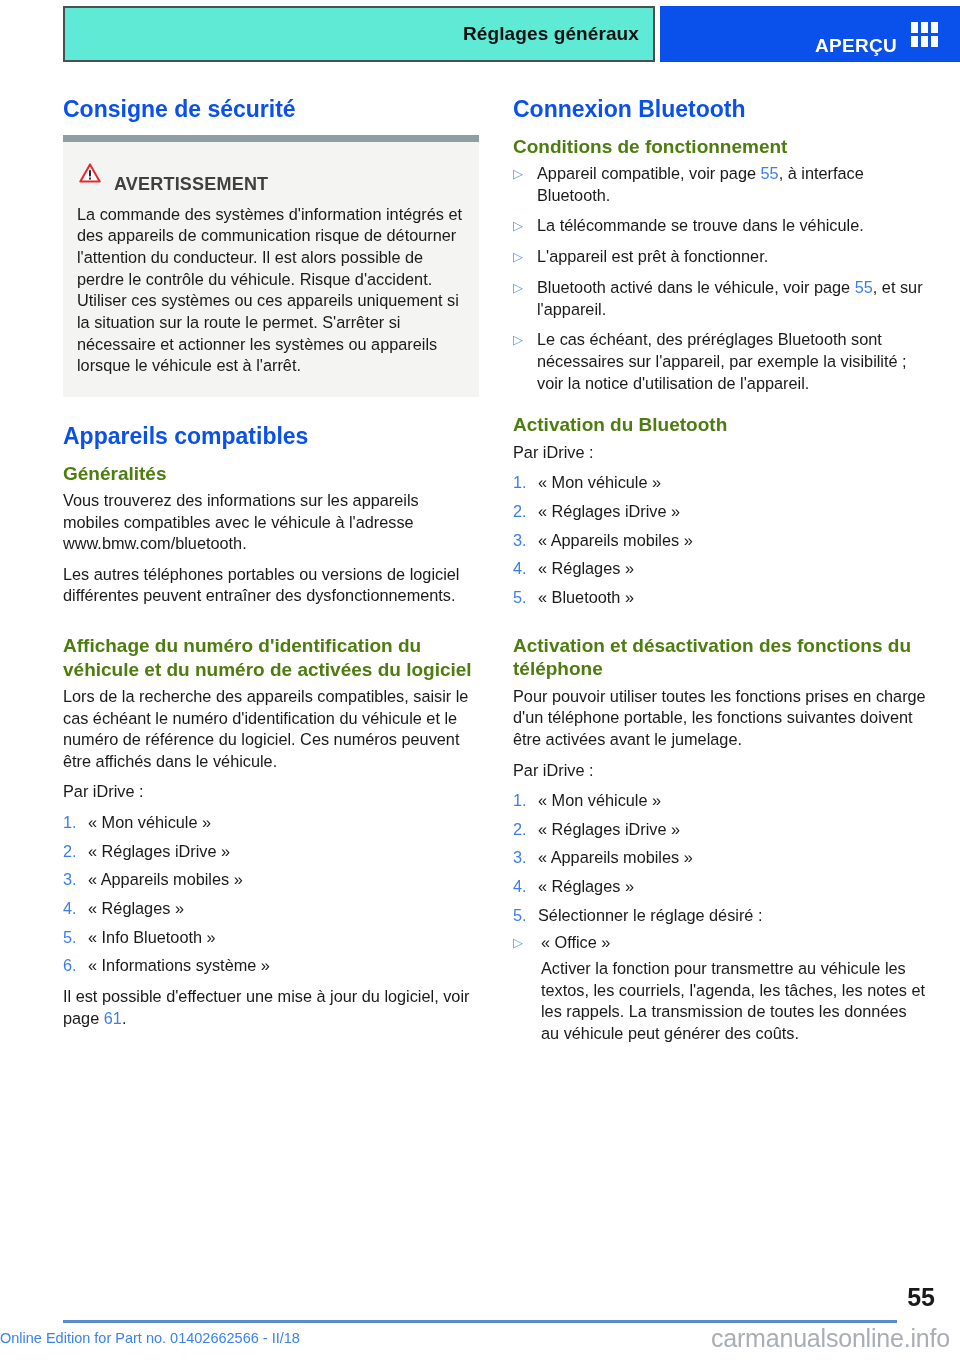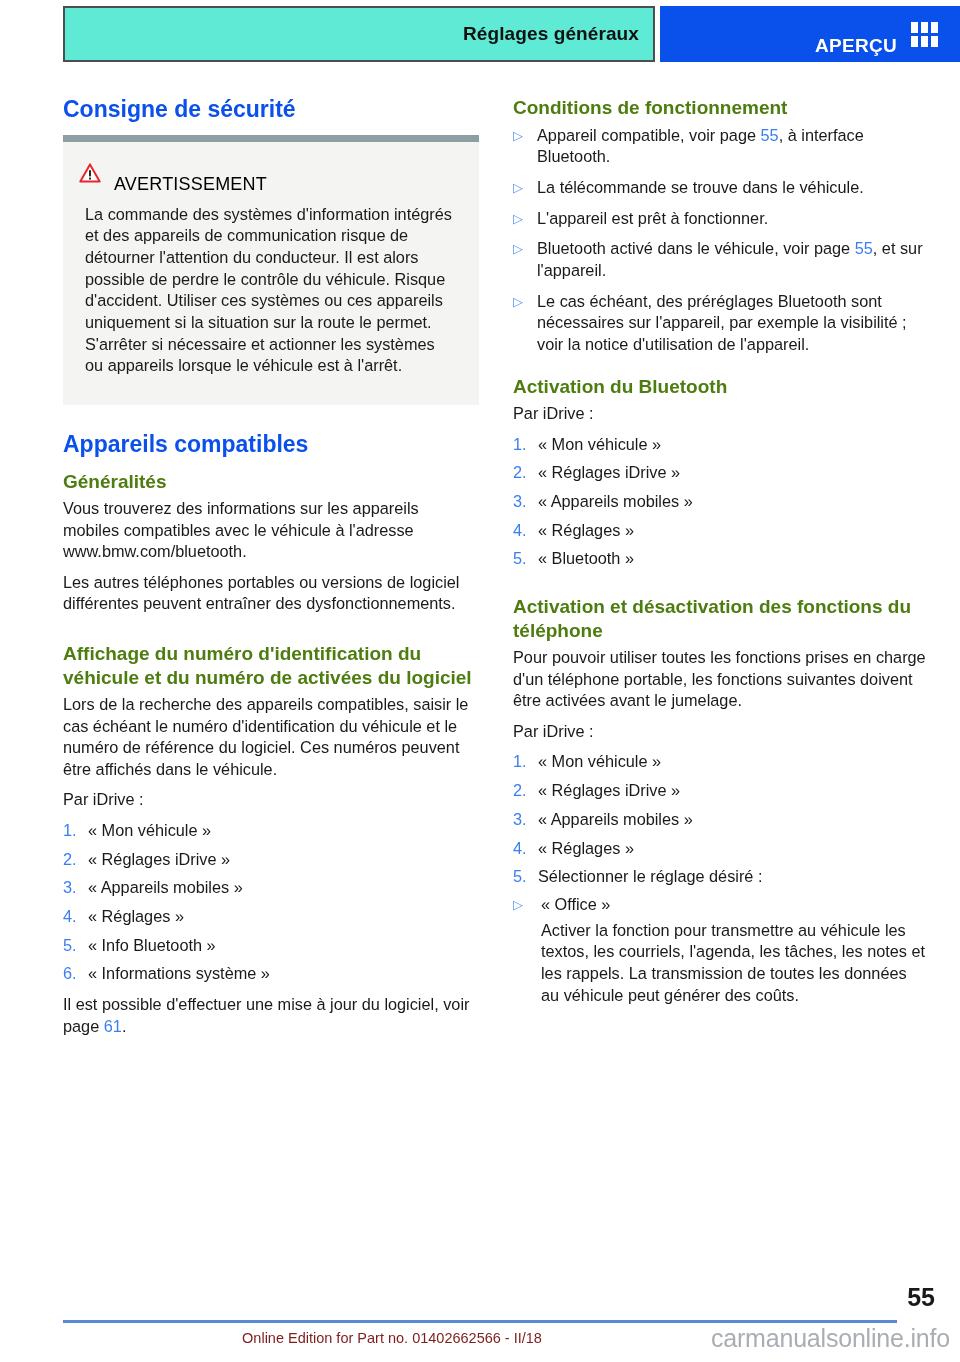--- a/index.html
+++ b/index.html
@@ -130,29 +130,29 @@
     width: 416px;
   }
   .warn-head {
     display: flex;
     align-items: center;
     margin: 0 0 9px 2px;
   }
   .warn-head .tri { margin-right: 13px; display:block; }
   .warn-head .warn-label {
     font-size: 18px;
-    font-weight: normal;
-    color: #000000;
+    font-weight: bold;
+    color: #404040;
     letter-spacing: 0.2px;
     margin-top: 18px;
   }
   .warn-box p {
     font-size: 16.3px;
     line-height: 1.33;
-    margin: 8px;
+    margin: 0;
     color: #1a1a1a;
   }
 
   
   ol.num-list {
     list-style: none;
     margin: 4px 0 0 0;
     padding: 0;
   }
   ol.num-list > li {
@@ -233,23 +233,23 @@
     top: 38px;
     width: 834px;
     height: 3px;
     background: #5a8ad6;
   }
   .footer-text {
     position: absolute;
     left: 0;
     top: 48px;
     width: 784px;
-    text-align: center;
+    text-align: left;
     font-size: 14.5px;
-    color: #7f1d1d;
+    color: #3b82f6;
   }
   .watermark {
     position: absolute;
     right: 10px;
     top: 42px;
     font-size: 25px;
     color: #9aa0a6;
     opacity: 0.85;
     letter-spacing: -0.2px;
   }
@@ -335,20 +335,21 @@
       </li>
     </ol>
 
     <p class="body" style="margin-top:9px;">
       <span>Il est possible d'effectuer une mise à jour du logiciel, voir page </span><span class="pageref">61</span><span>.</span>
     </p>
   </div>
 
   <div class="col col-right">
 
+    <h1 class="section-title">Connexion Bluetooth</h1>
 
     <h2 class="sub-title">Conditions de fonctionnement</h2>
 
     <ul class="tri-list">
       <li>
         <span class="bullet">▷</span>
         <span class="txt"><span>Appareil compatible, voir page </span><span class="pageref">55</span><span>, à interface Bluetooth.</span></span>
       </li>
       <li>
         <span class="bullet">▷</span>

